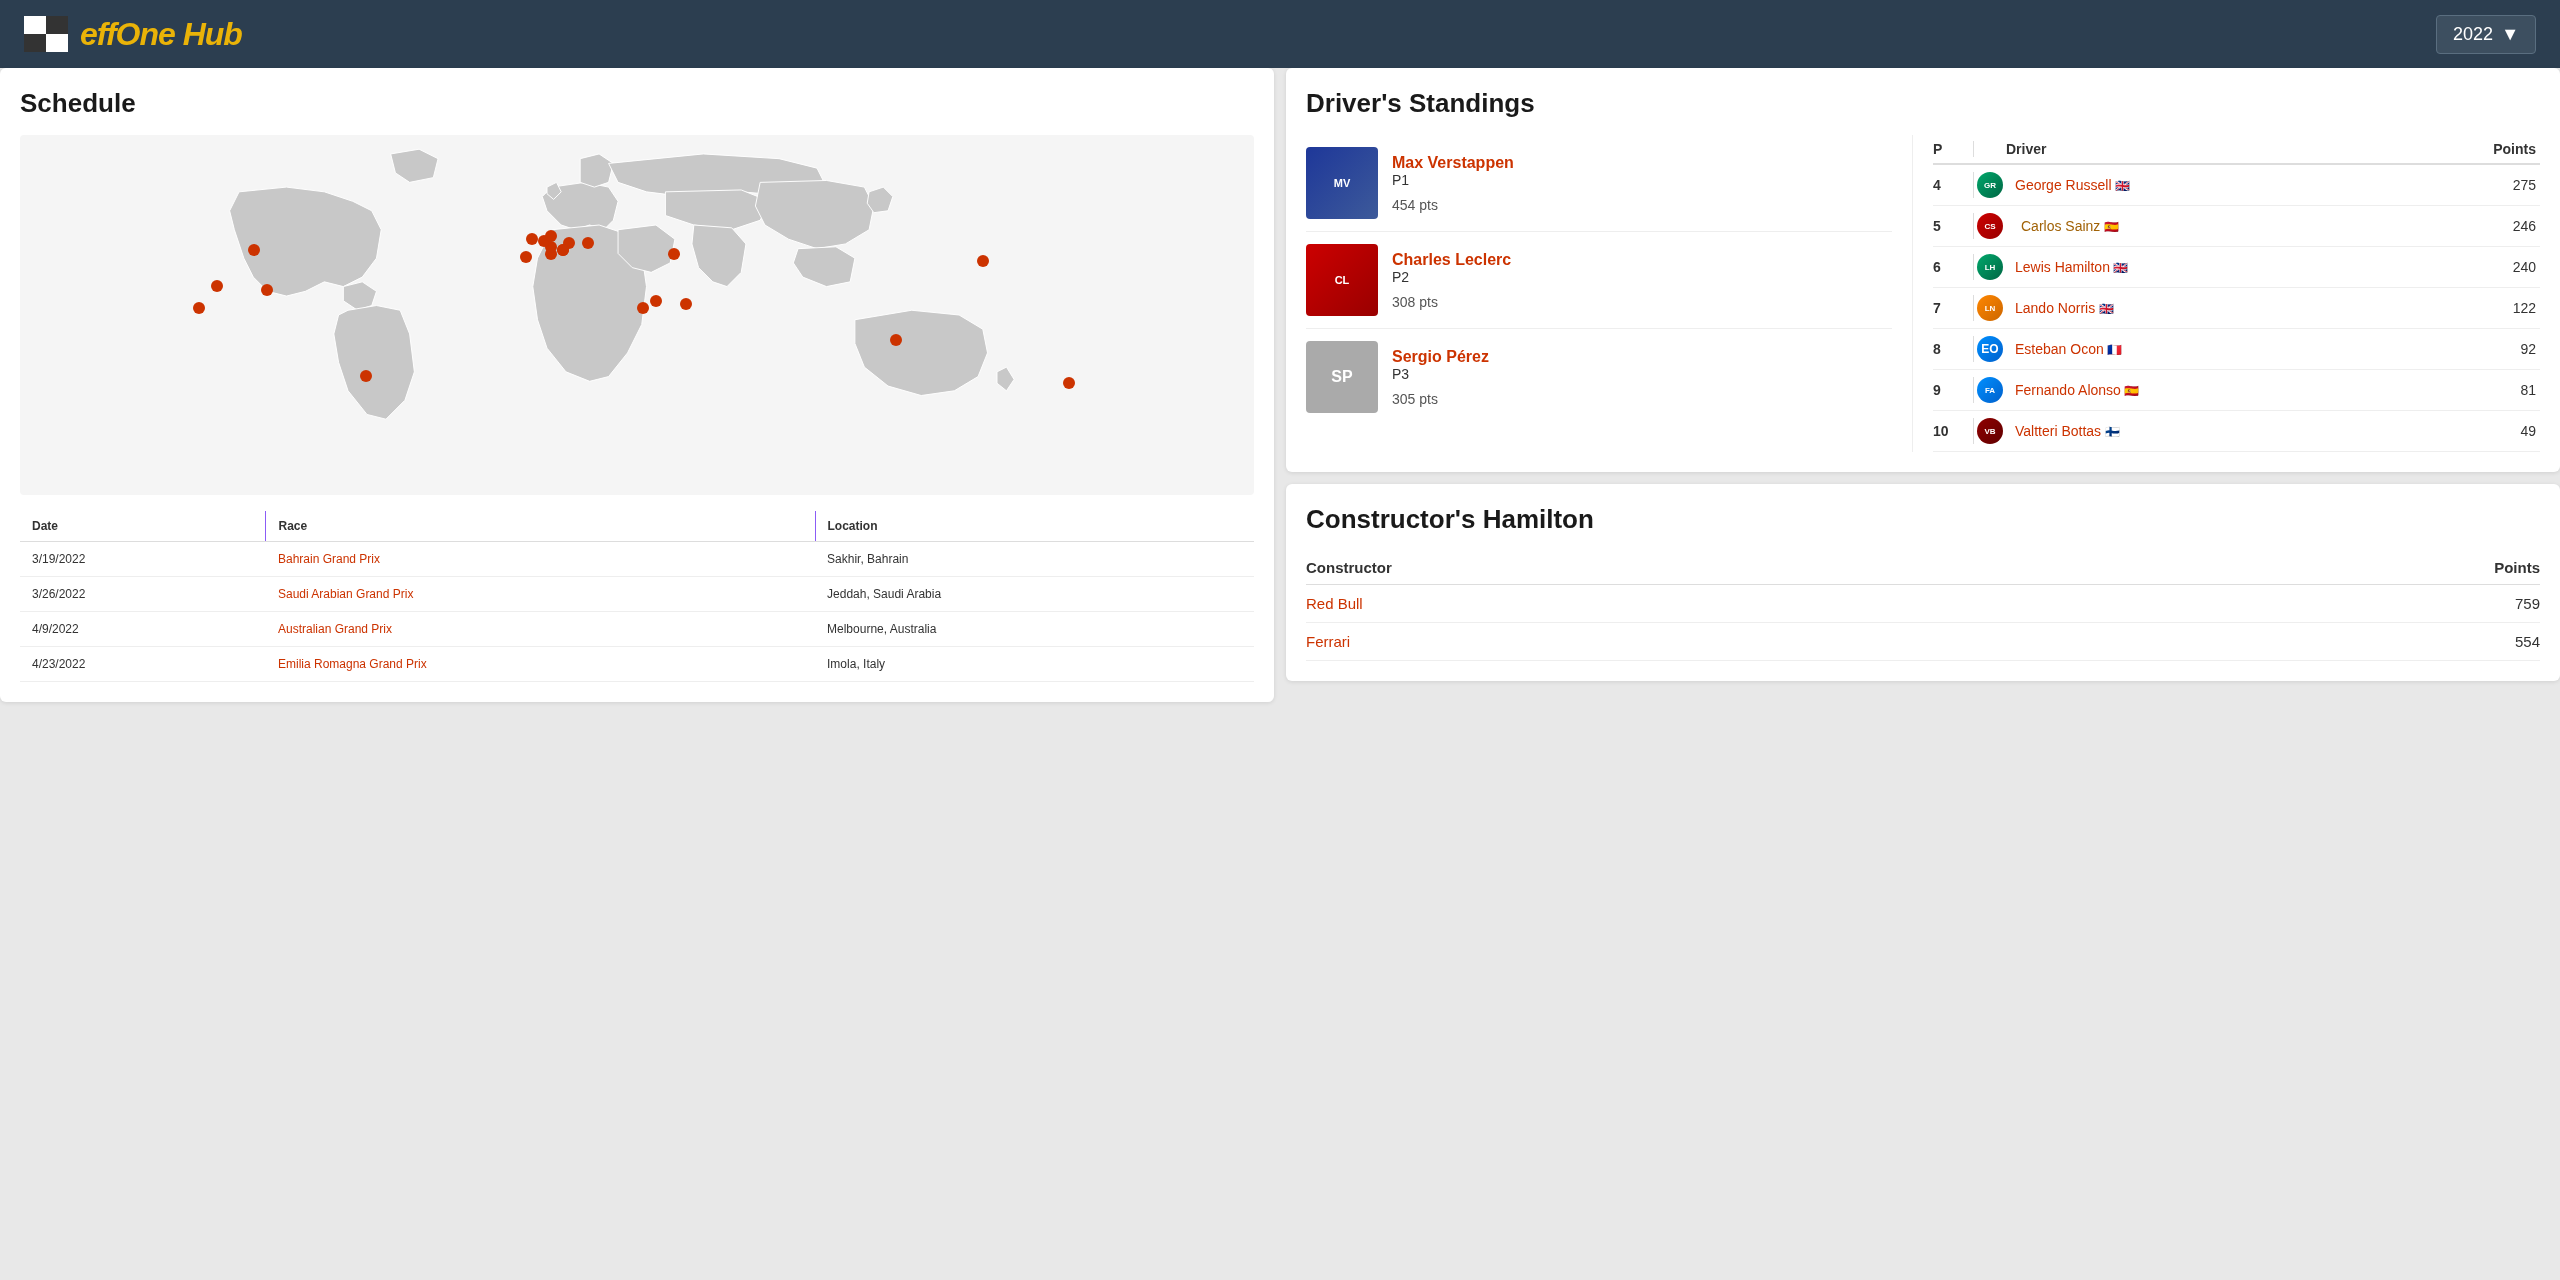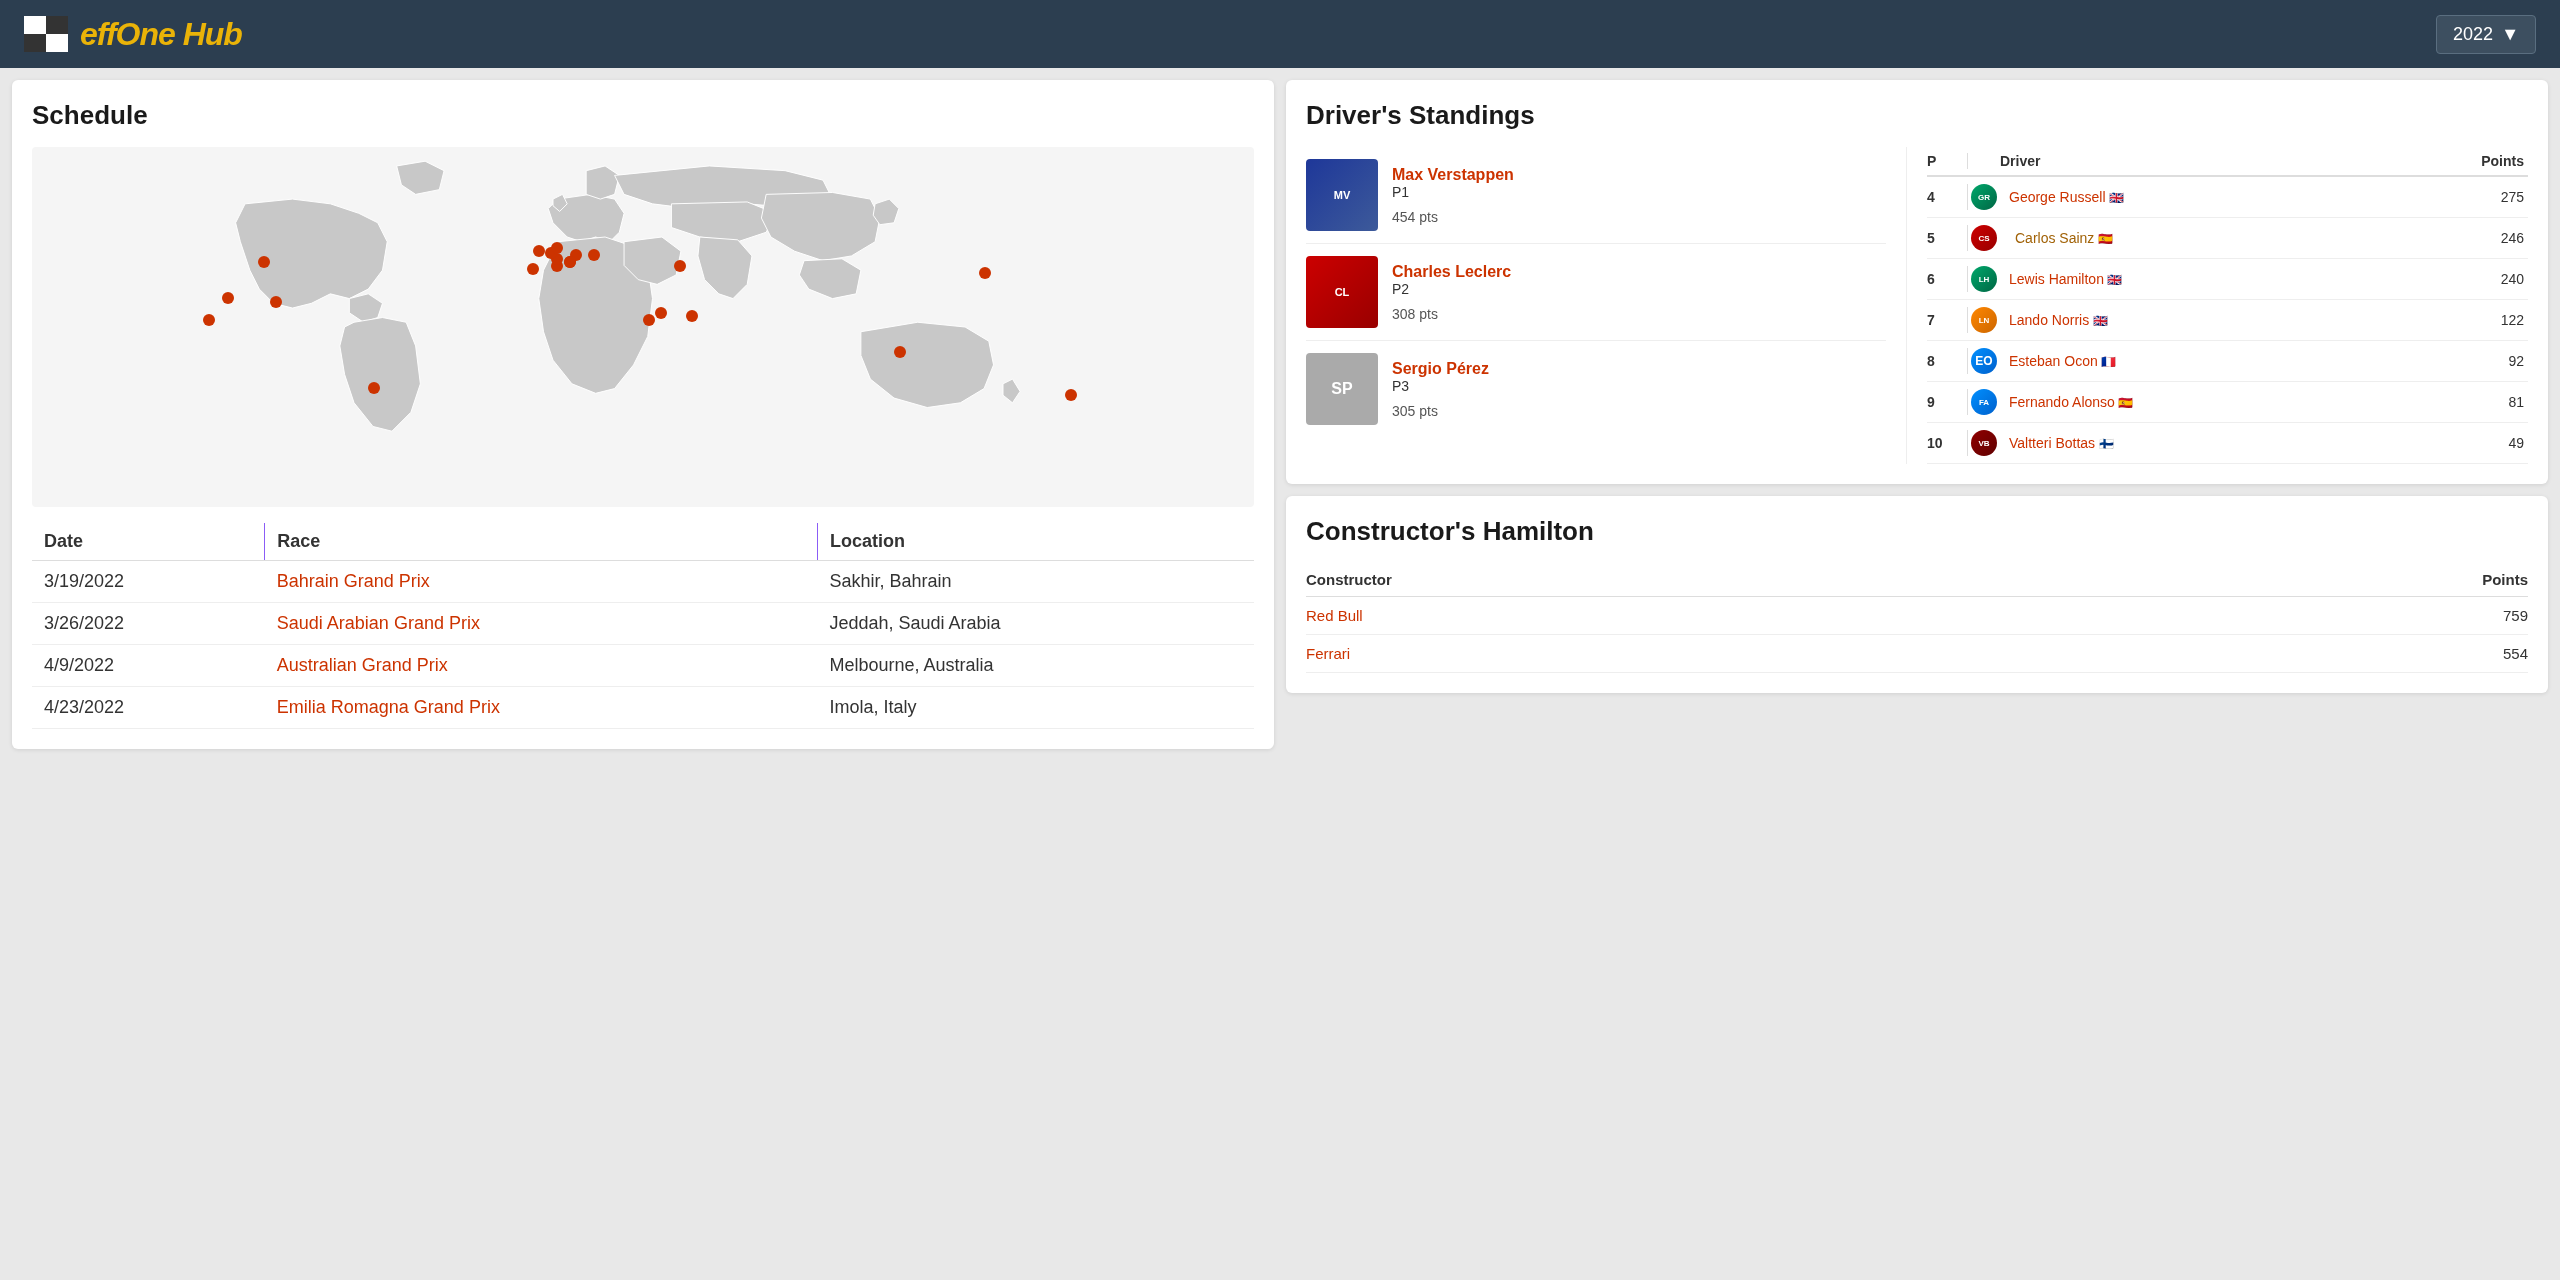--- a/index.html
+++ b/index.html
@@ -45,21 +45,21 @@
       gap: 8px;
       min-width: 100px;
       justify-content: space-between;
     }
 
     
     .main-content {
       display: grid;
       grid-template-columns: 1fr 1fr;
       gap: 12px;
-      padding: 12px;
+      padding: 0;
       max-width: 2560px;
     }
 
     .panel {
       background: white;
       border-radius: 6px;
       padding: 20px;
       box-shadow: 0 1px 4px rgba(0,0,0,0.1);
     }
 
@@ -88,21 +88,21 @@
 
     .map-svg {
       width: 100%;
       height: 100%;
     }
 
     
     .race-table {
       width: 100%;
       border-collapse: collapse;
-      font-size: 18px;
+      font-size: 12px;
     }
     .race-table th {
       text-align: left;
       padding: 8px 12px;
       font-weight: 700;
       color: #333;
       border-bottom: 1px solid #ddd;
     }
     .race-table th:not(:first-child) {
       border-left: 1px solid #8b5cf6;

